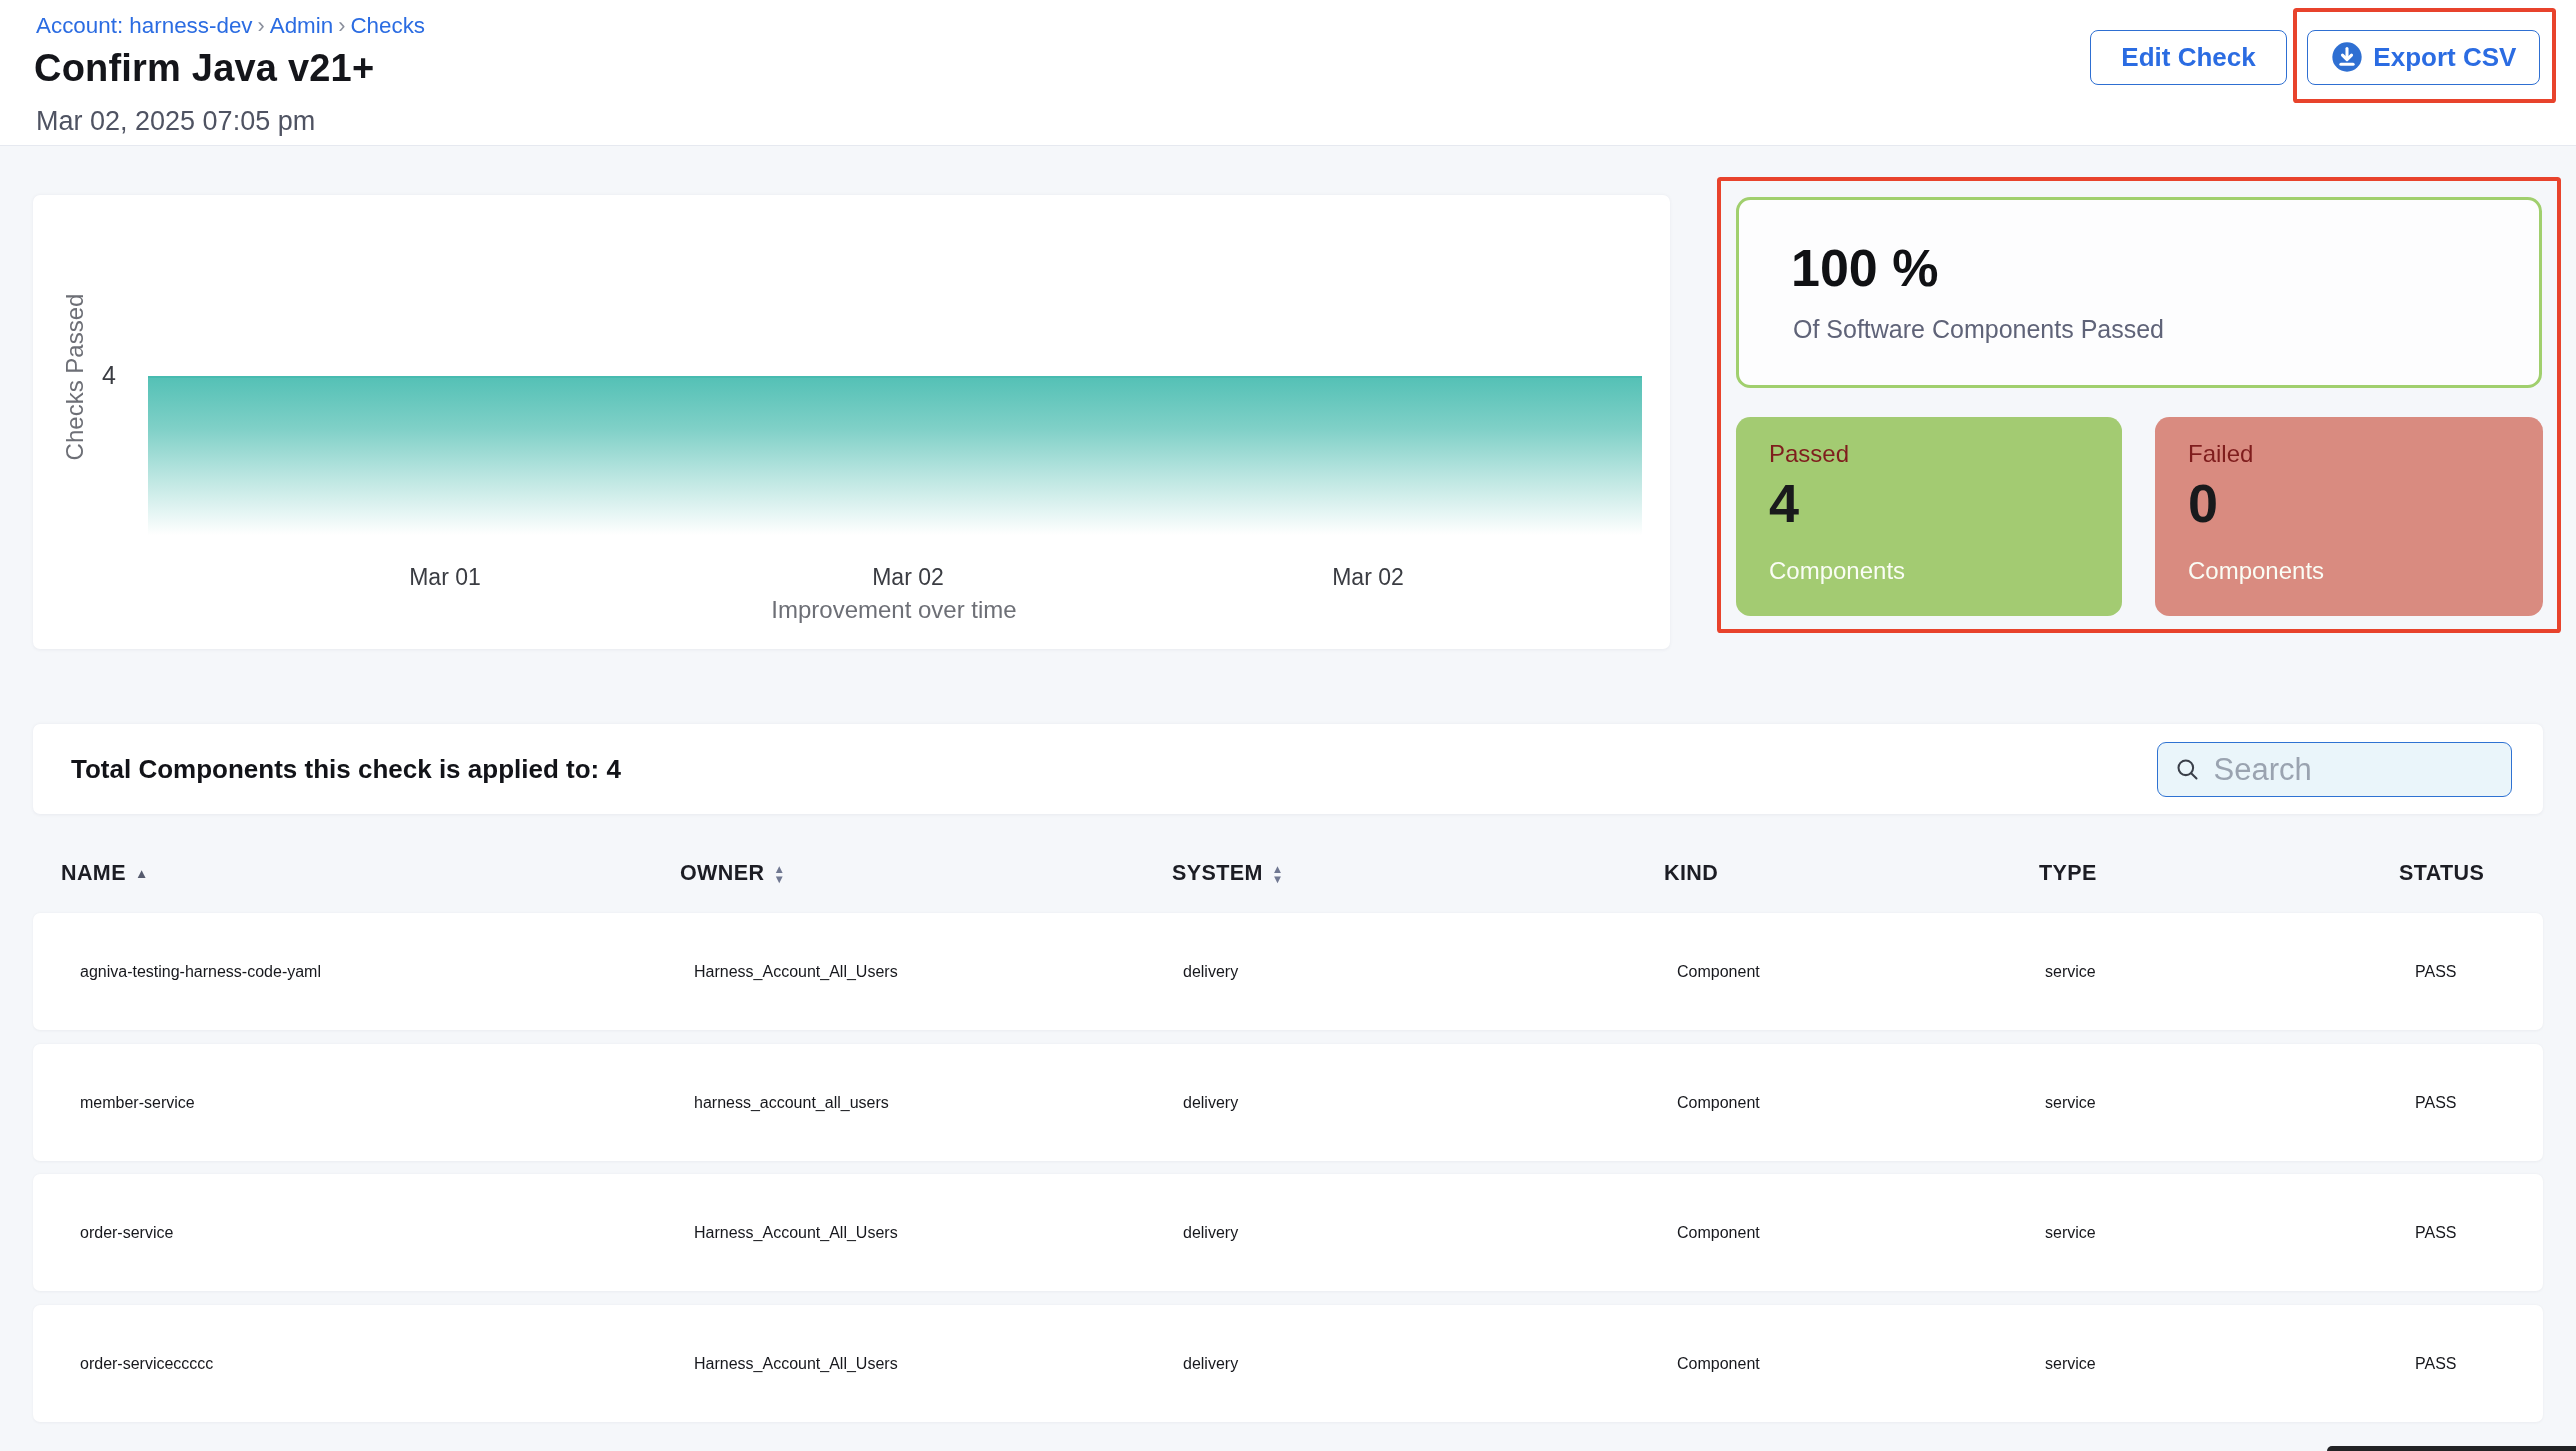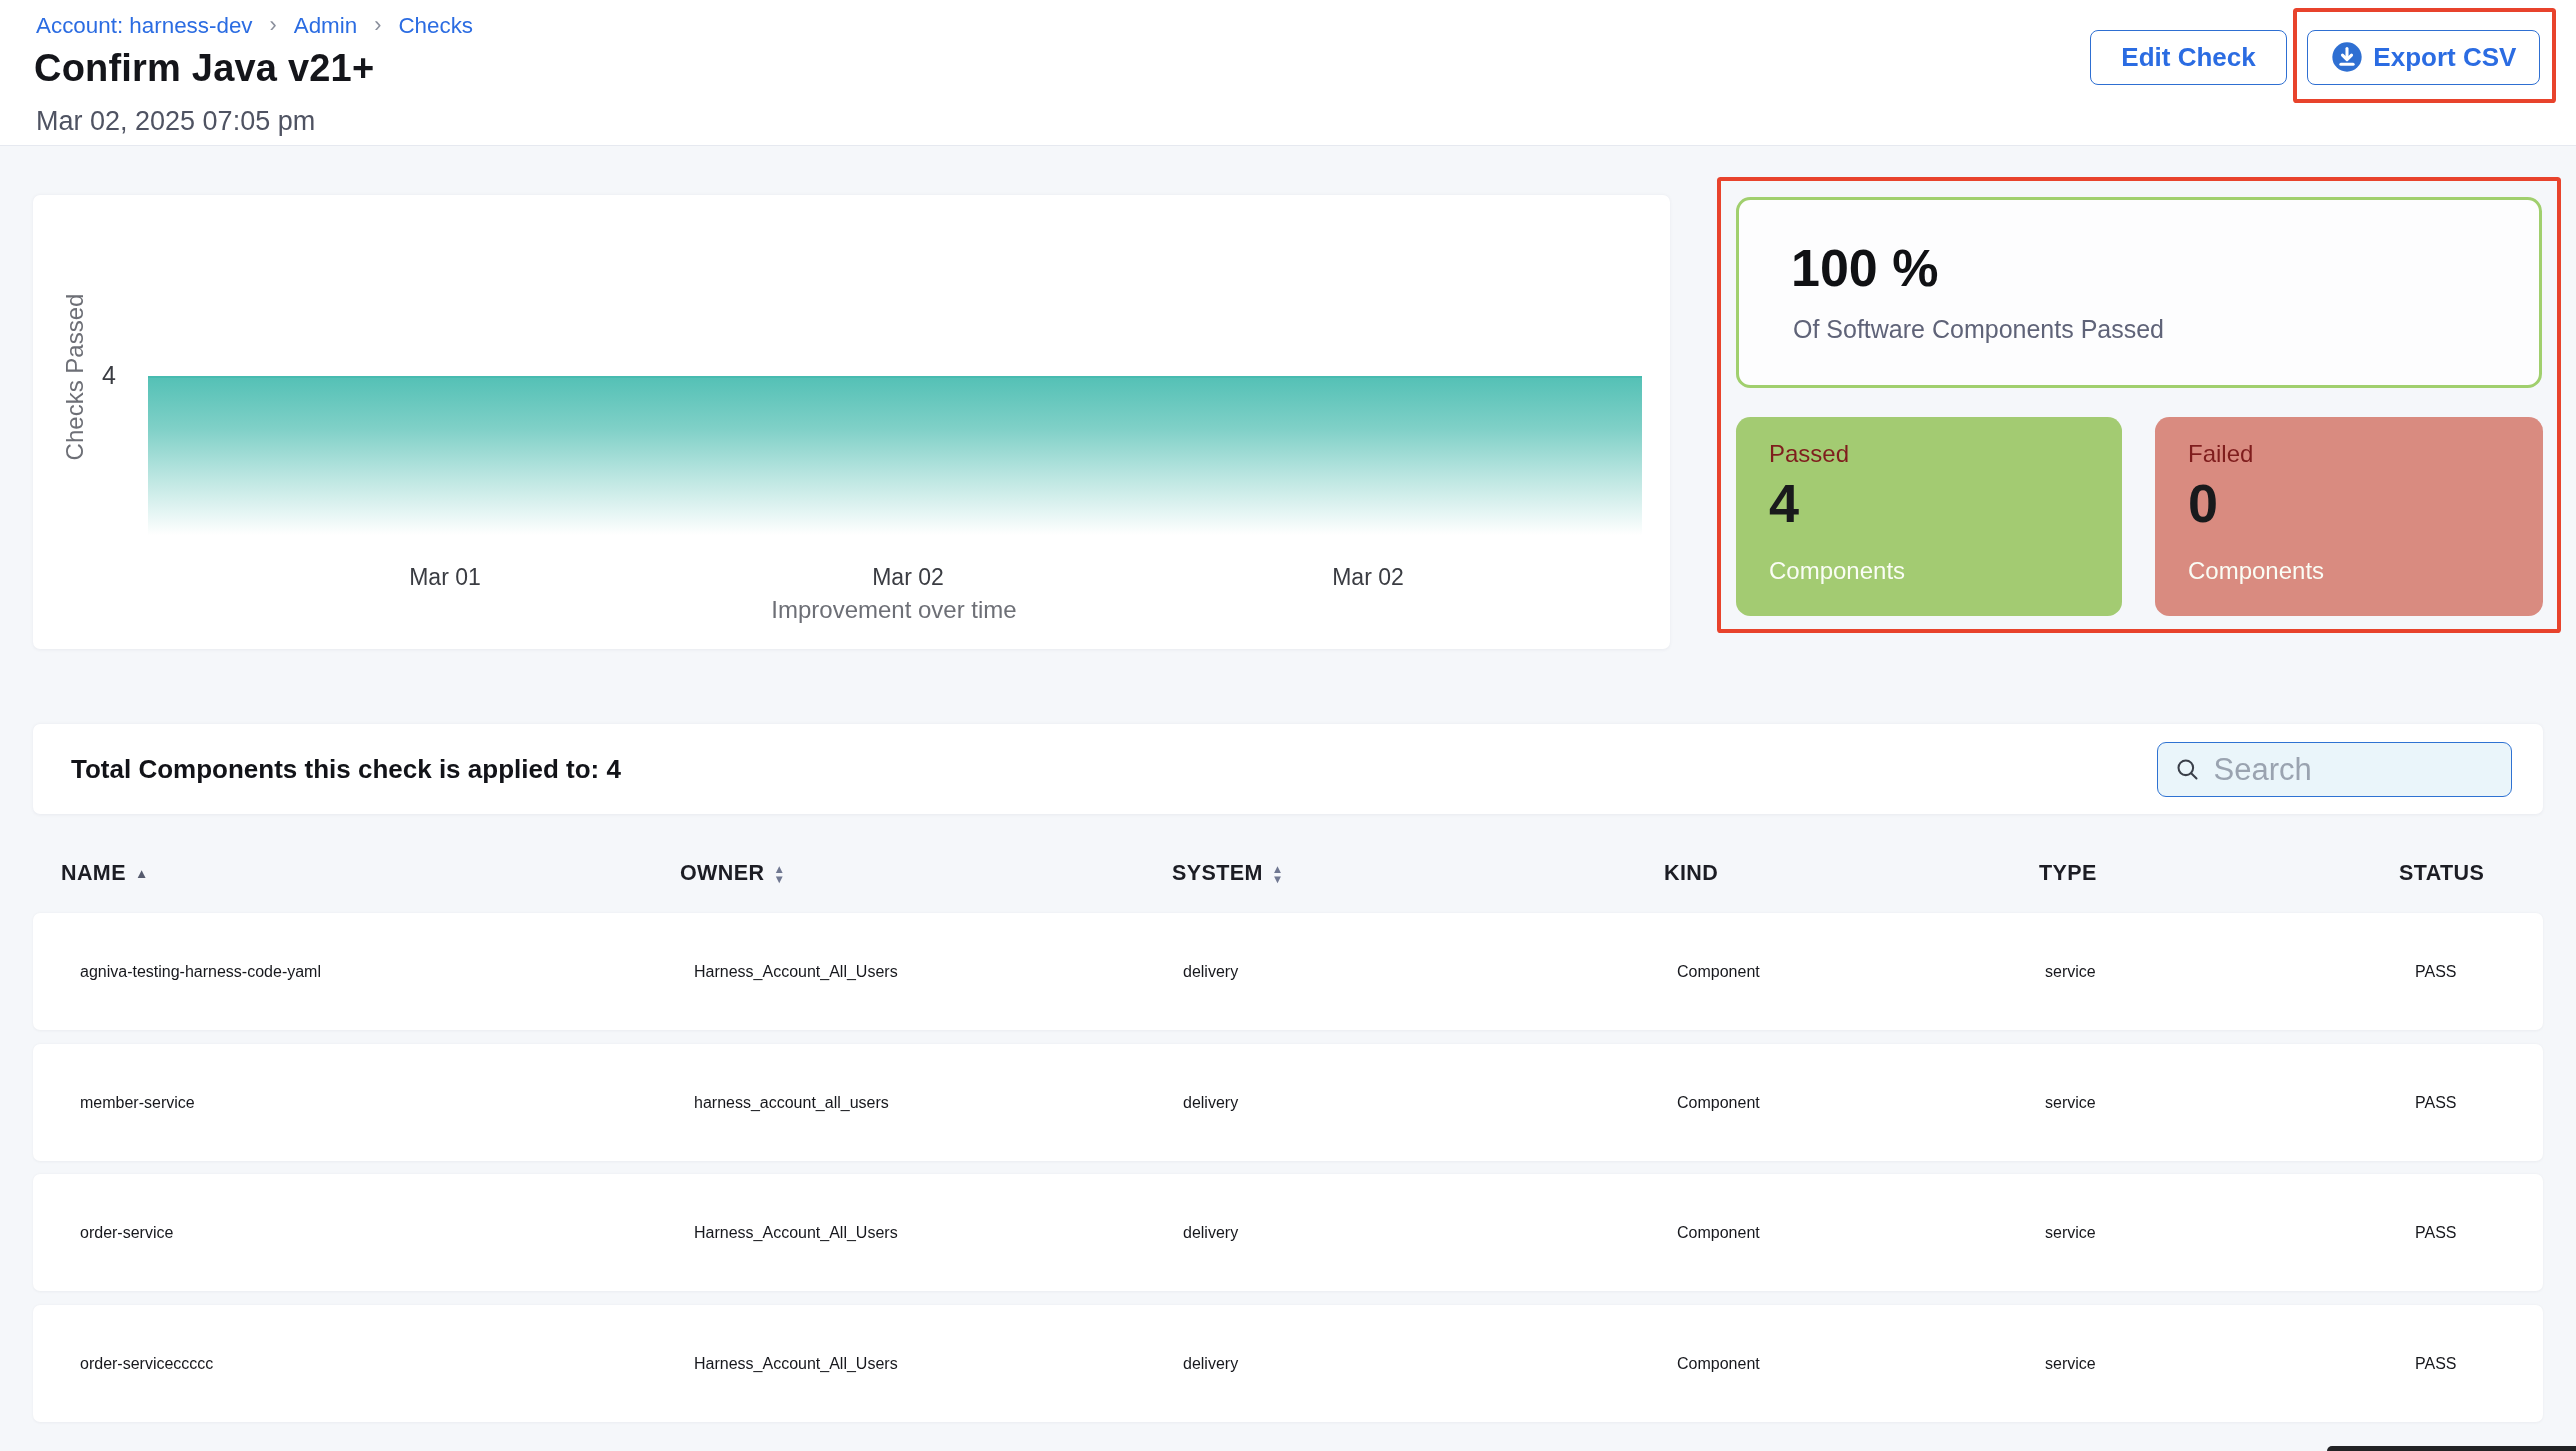--- a/index.html
+++ b/index.html
@@ -2,21 +2,21 @@
 <html style="font-size:14.3px"><head>
 <meta charset="utf-8">
 <style>
   * { margin:0; padding:0; box-sizing:border-box; }
   html,body { background:#eef0f5; }
   body { font-family:"Liberation Sans","DejaVu Sans",sans-serif; }
   .screen { position:relative; width:2576px; height:1452px; background:#f5f7fa; overflow:hidden; }
 
   
   .topbar { position:absolute; left:0; top:0; width:2576px; height:146px; background:#ffffff; border-bottom:0.9px solid #e6e9f0; }
-  .breadcrumb { position:absolute; left:36px; top:12.5px; font-size:22.4px; color:#2b6ce2; display:flex; align-items:flex-start; gap:17px; }
+  .breadcrumb { position:absolute; left:36px; top:12.5px; font-size:22.4px; color:#2b6ce2; display:flex; align-items:flex-end; gap:5px; }
   .crumb { color:#2b6ce2; cursor:pointer; }
   .crumb-sep { color:#8a8f9c; font-size:21.5px; }
   .page-title { position:absolute; left:34px; top:47px; font-size:38px; font-weight:bold; color:#14151a; letter-spacing:0.2px; }
   .page-date { position:absolute; left:36px; top:106px; font-size:27px; color:#4f5362; }
 
   .btn { position:absolute; height:55px; border:1.8px solid #2e6fd2; border-radius:8px; background:#fff;
          color:#2b6ce2; font-size:26px; font-weight:bold; display:flex; align-items:center; justify-content:center; gap:10.7px; cursor:pointer; }
   .btn-edit { left:2090px; top:29.5px; width:197px; }
   .btn-export { left:2307px; top:29.5px; width:233px;align-items:center; }
   .annotate { position:absolute; border:4.5px solid #e8432c; border-radius:3.6px; }

